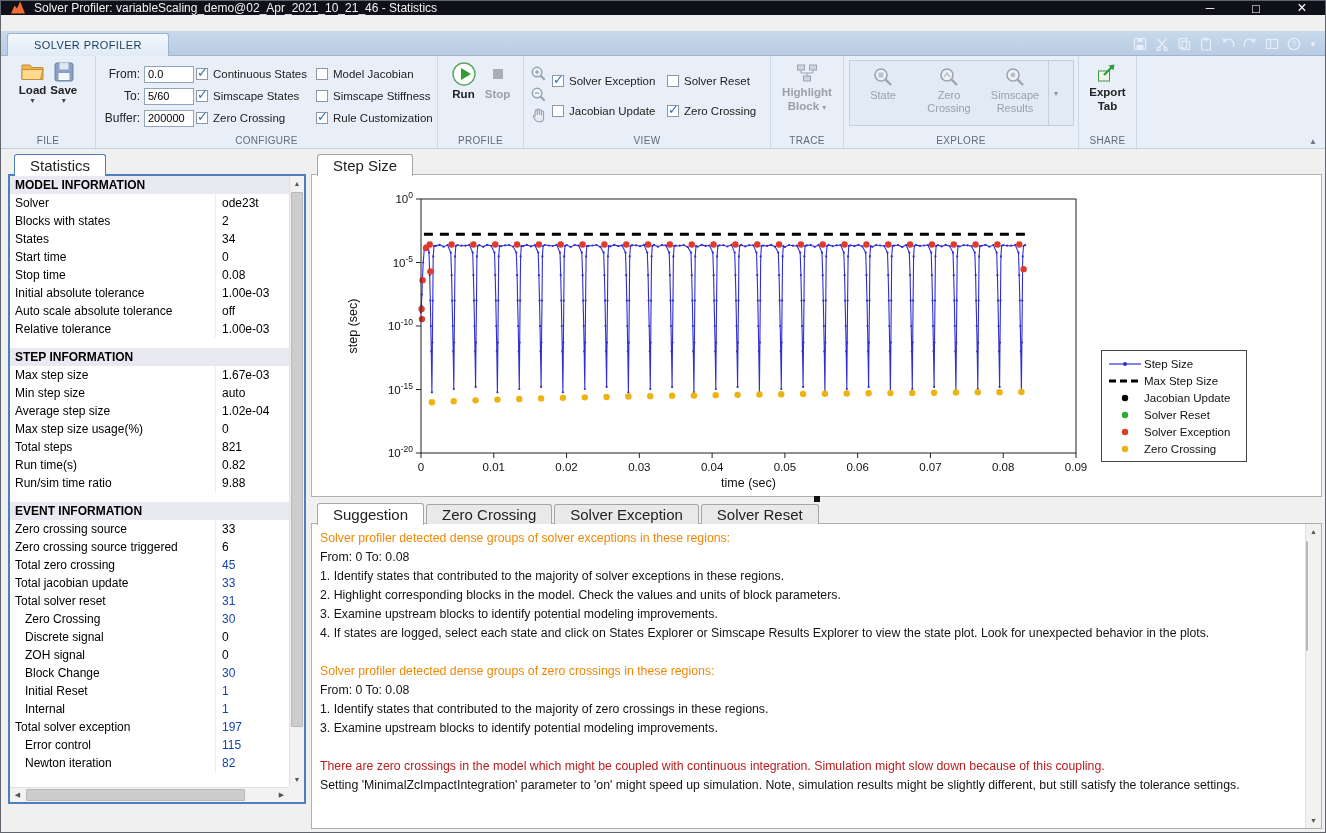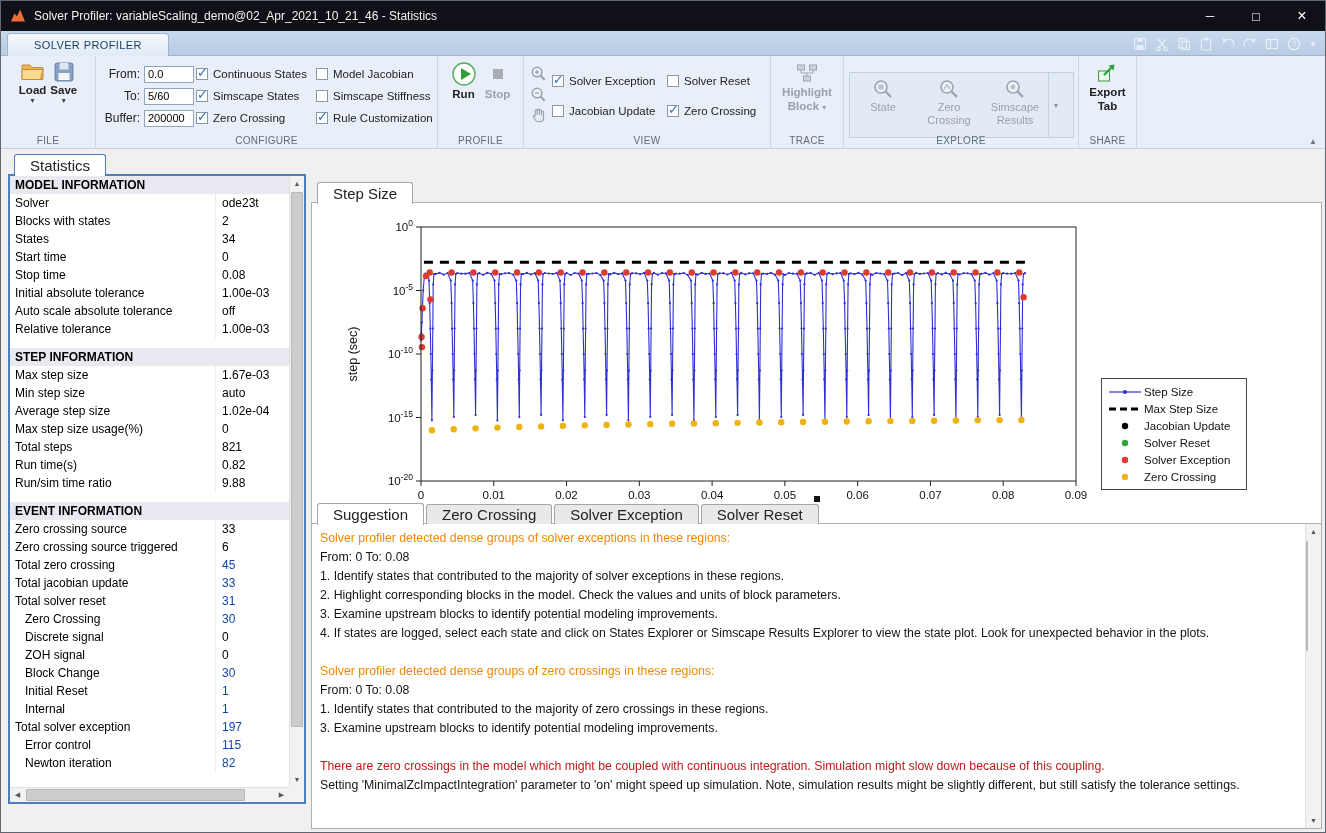--- a/index.html
+++ b/index.html
@@ -1,21 +1,21 @@
 <!DOCTYPE html>
 <html><head>
 <meta charset="utf-8">
 <style>
   * { box-sizing: border-box; margin:0; padding:0; }
   body { margin:0; background:#8d939b; font-family:"Liberation Sans","DejaVu Sans",sans-serif; }
   .window { position:relative; width:1326px; height:833px; background:#f0f0f0;
             border:1px solid #5f6670; overflow:hidden; }
 
   
-  .titlebar { position:absolute; top:0; left:0; right:0; height:30px; background:#101018;
+  .titlebar { position:absolute; top:0; left:0; right:0; height:14px; background:#101018;
               display:flex; align-items:center; color:#fff; }
   .app-icon { margin-left:9px; display:flex; }
   .title-text { margin-left:8px; font-size:12px; color:#f2f2f2; }
   .win-controls { margin-left:auto; display:flex; height:100%; }
   .win-btn { width:46px; display:flex; align-items:center; justify-content:center;
              font-size:13px; color:#fff; cursor:default; }
   .win-btn.mini { font-size:12px; }
   .win-btn.closew { font-size:16px; }
 
   
@@ -48,21 +48,21 @@
                padding:0 3px; font-family:"Liberation Sans",sans-serif; background:#fff; }
   .cfg-col { width:120px; padding-top:4px; }
   .cb { display:flex; align-items:center; gap:5px; height:22px; font-size:11.5px; color:#222; cursor:default; }
   .cbbox { width:12px; height:12px; border:1px solid #8a97a5; background:#fff; position:relative; flex:0 0 auto; }
   .cbbox.checked::after { content:"✓"; position:absolute; left:0px; top:-4px; font-size:13px;
                           font-weight:bold; color:#2a6fc4; }
   .view-tools { width:28px; padding-top:5px; display:flex; flex-direction:column; gap:2px; align-items:center; }
   .view-cbs { padding-top:10px; }
   .view-cbs .cb { height:24px; margin-bottom:6px; }
 
-  .gallery { margin:16px 4px 0 5px; background:#e1eaf5; border:1px solid #c2d1e1; display:flex; height:66px; }
+  .gallery { margin:4px 4px 0 5px; background:#e1eaf5; border:1px solid #c2d1e1; display:flex; height:66px; }
   .gbtn { width:66px; display:flex; flex-direction:column; align-items:center; font-size:11px;
           color:#9aa1a9; padding-top:4px; line-height:13px; }
   .gallery-drop { width:15px; border-left:1px solid #c2d1e1; display:flex; align-items:center;
                   justify-content:center; color:#8a95a1; font-size:8px; }
   .ribbon-collapse { position:absolute; right:8px; bottom:2px; font-size:8px; color:#6a7684; }
 
   
   .panel-tabs { position:absolute; top:0; left:0; height:22px; display:flex; align-items:flex-end;
                 padding-left:6px; z-index:3; }
   .ptab { height:20px; line-height:19px; border:1px solid #a6a6a6; border-bottom:none; background:#e9e9e9;
@@ -89,21 +89,21 @@
   .hscroll { position:absolute; left:0; right:15px; bottom:0; height:15px; background:#f2f2f2;
              border-top:1px solid #e0e0e0; display:flex; }
   .sb-btn { flex:0 0 15px; display:flex; align-items:center; justify-content:center; font-size:7px; color:#555; }
   .sb-track { flex:1; position:relative; }
   .sb-thumb { position:absolute; background:#cdcdcd; border:1px solid #b8b8b8; border-radius:1px; }
   .vscroll .sb-thumb { left:1px; right:1px; }
   .hscroll .sb-thumb { top:1px; bottom:1px; }
   .sb-corner { position:absolute; right:0; bottom:0; width:15px; height:15px; background:#f2f2f2; }
 
   
-  .chart-panel { position:absolute; left:310px; top:152px; width:1011px; height:344px;margin-top:28px; }
+  .chart-panel { position:absolute; left:310px; top:152px; width:1011px; height:344px; }
   .cp-body { position:absolute; top:21px; left:0; right:0; bottom:0; background:#fff; border:1px solid #b0b0b0; }
   .legend { position:absolute; left:789px; top:175px; width:146px; background:#fff; border:1px solid #444;
             padding:4px 6px; }
   .lg-row { display:flex; align-items:center; height:17px; font-size:11.5px; color:#111; }
   .lg-swatch { width:36px; display:flex; align-items:center; }
   svg text { font-family:"Liberation Sans","DejaVu Sans",sans-serif; }
 
   
   .bottom-panel { position:absolute; left:310px; top:501px; width:1011px; height:327px; }
   .bp-body { position:absolute; top:21px; left:0; right:0; bottom:0; background:#fff; border:1px solid #b0b0b0; }

